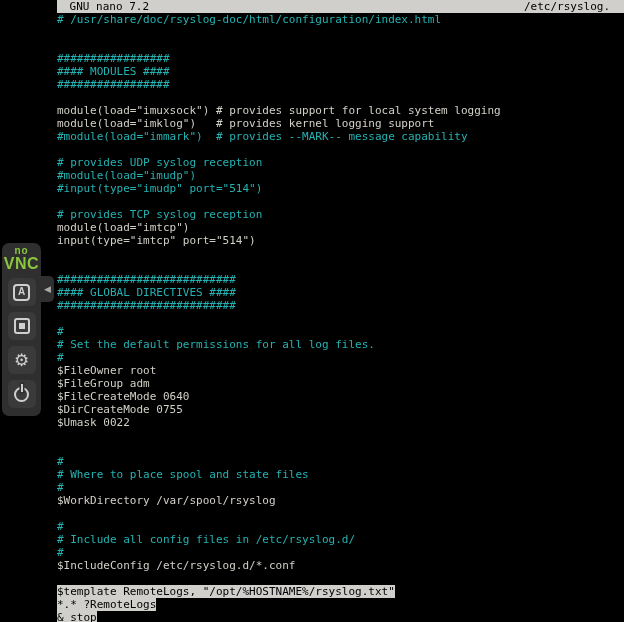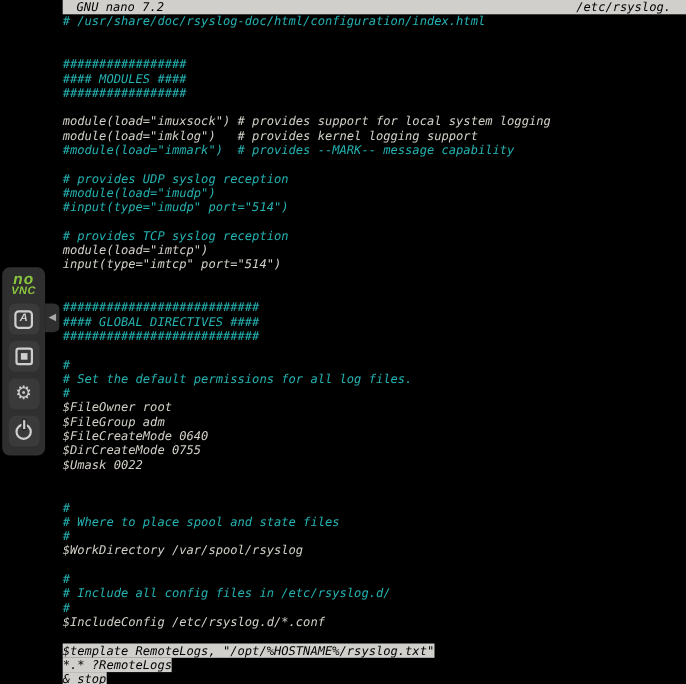--- a/index.html
+++ b/index.html
@@ -15,21 +15,20 @@
     --novnc-green:#8bc63f;
   }
   *{margin:0;padding:0;box-sizing:border-box;}
   html,body{background:#000;}
   .screen{
     position:relative;
     width:624px;height:622px;
     background:var(--term-bg);
     overflow:hidden;
     font-family:"DejaVu Sans Mono","Liberation Mono",monospace;
-    font-style:italic;
   }
   
   .terminal{
     position:absolute;left:57px;top:0;right:0;bottom:0;
     background:var(--term-bg);
   }
   .titlebar{
     height:13px;
     background:var(--titlebar-bg);
     color:var(--titlebar-fg);
@@ -51,22 +50,22 @@
   
   .vnc-panel{
     position:absolute;left:2px;top:243px;width:39px;
     background:var(--panel-bg);
     border-radius:7px;
     padding:3px 0 8px 0;
     font-family:"Liberation Sans",sans-serif;
     box-shadow:0 0 4px rgba(0,0,0,.6);
   }
   .vnc-logo{text-align:center;line-height:1;margin-bottom:6px;color:var(--novnc-green);font-weight:bold;}
-  .vnc-logo .no{display:block;font-size:14px;letter-spacing:1px;text-align:center;}
-  .vnc-logo .vnc{display:block;font-size:10px;letter-spacing:.5px;}
+  .vnc-logo .no{display:block;font-size:10px;letter-spacing:1px;text-align:center;}
+  .vnc-logo .vnc{display:block;font-size:16px;letter-spacing:.5px;}
   .vnc-btn{
     width:28px;height:28px;margin:6px auto 0 auto;
     background:#3a3a3a;border-radius:6px;
     display:flex;align-items:center;justify-content:center;
     cursor:pointer;
   }
   .icon-clip{
     width:17px;height:17px;border:2px solid var(--panel-icon);border-radius:4px;
     color:var(--panel-icon);font-size:10px;font-weight:bold;
     display:flex;align-items:center;justify-content:center;line-height:1;

